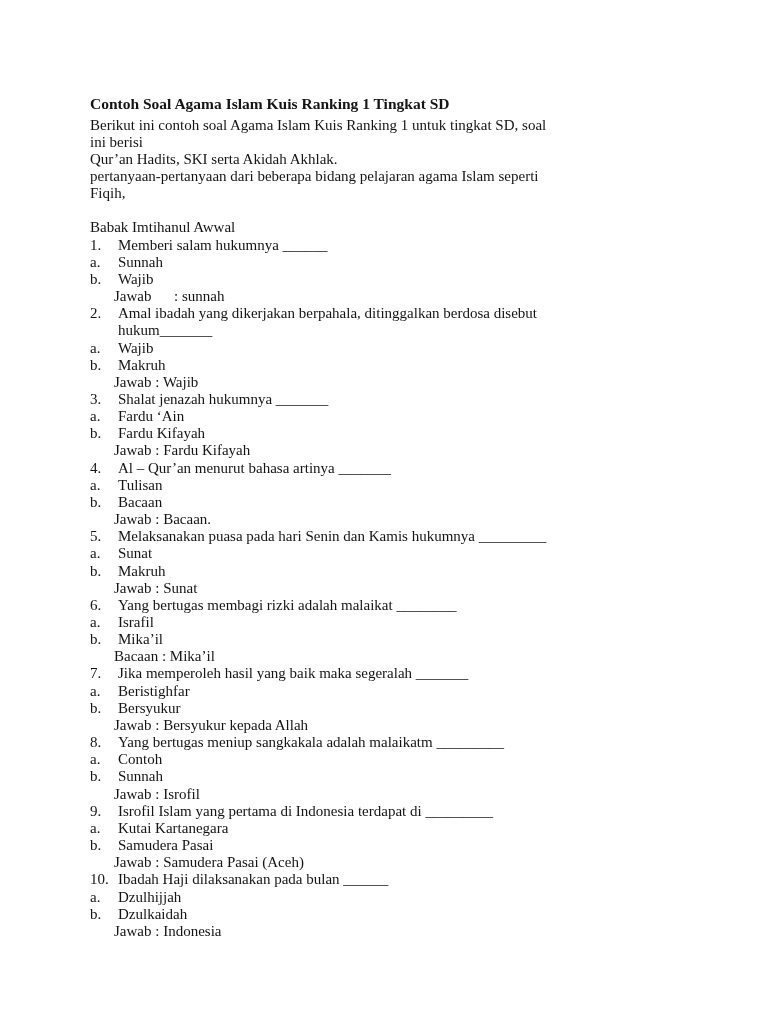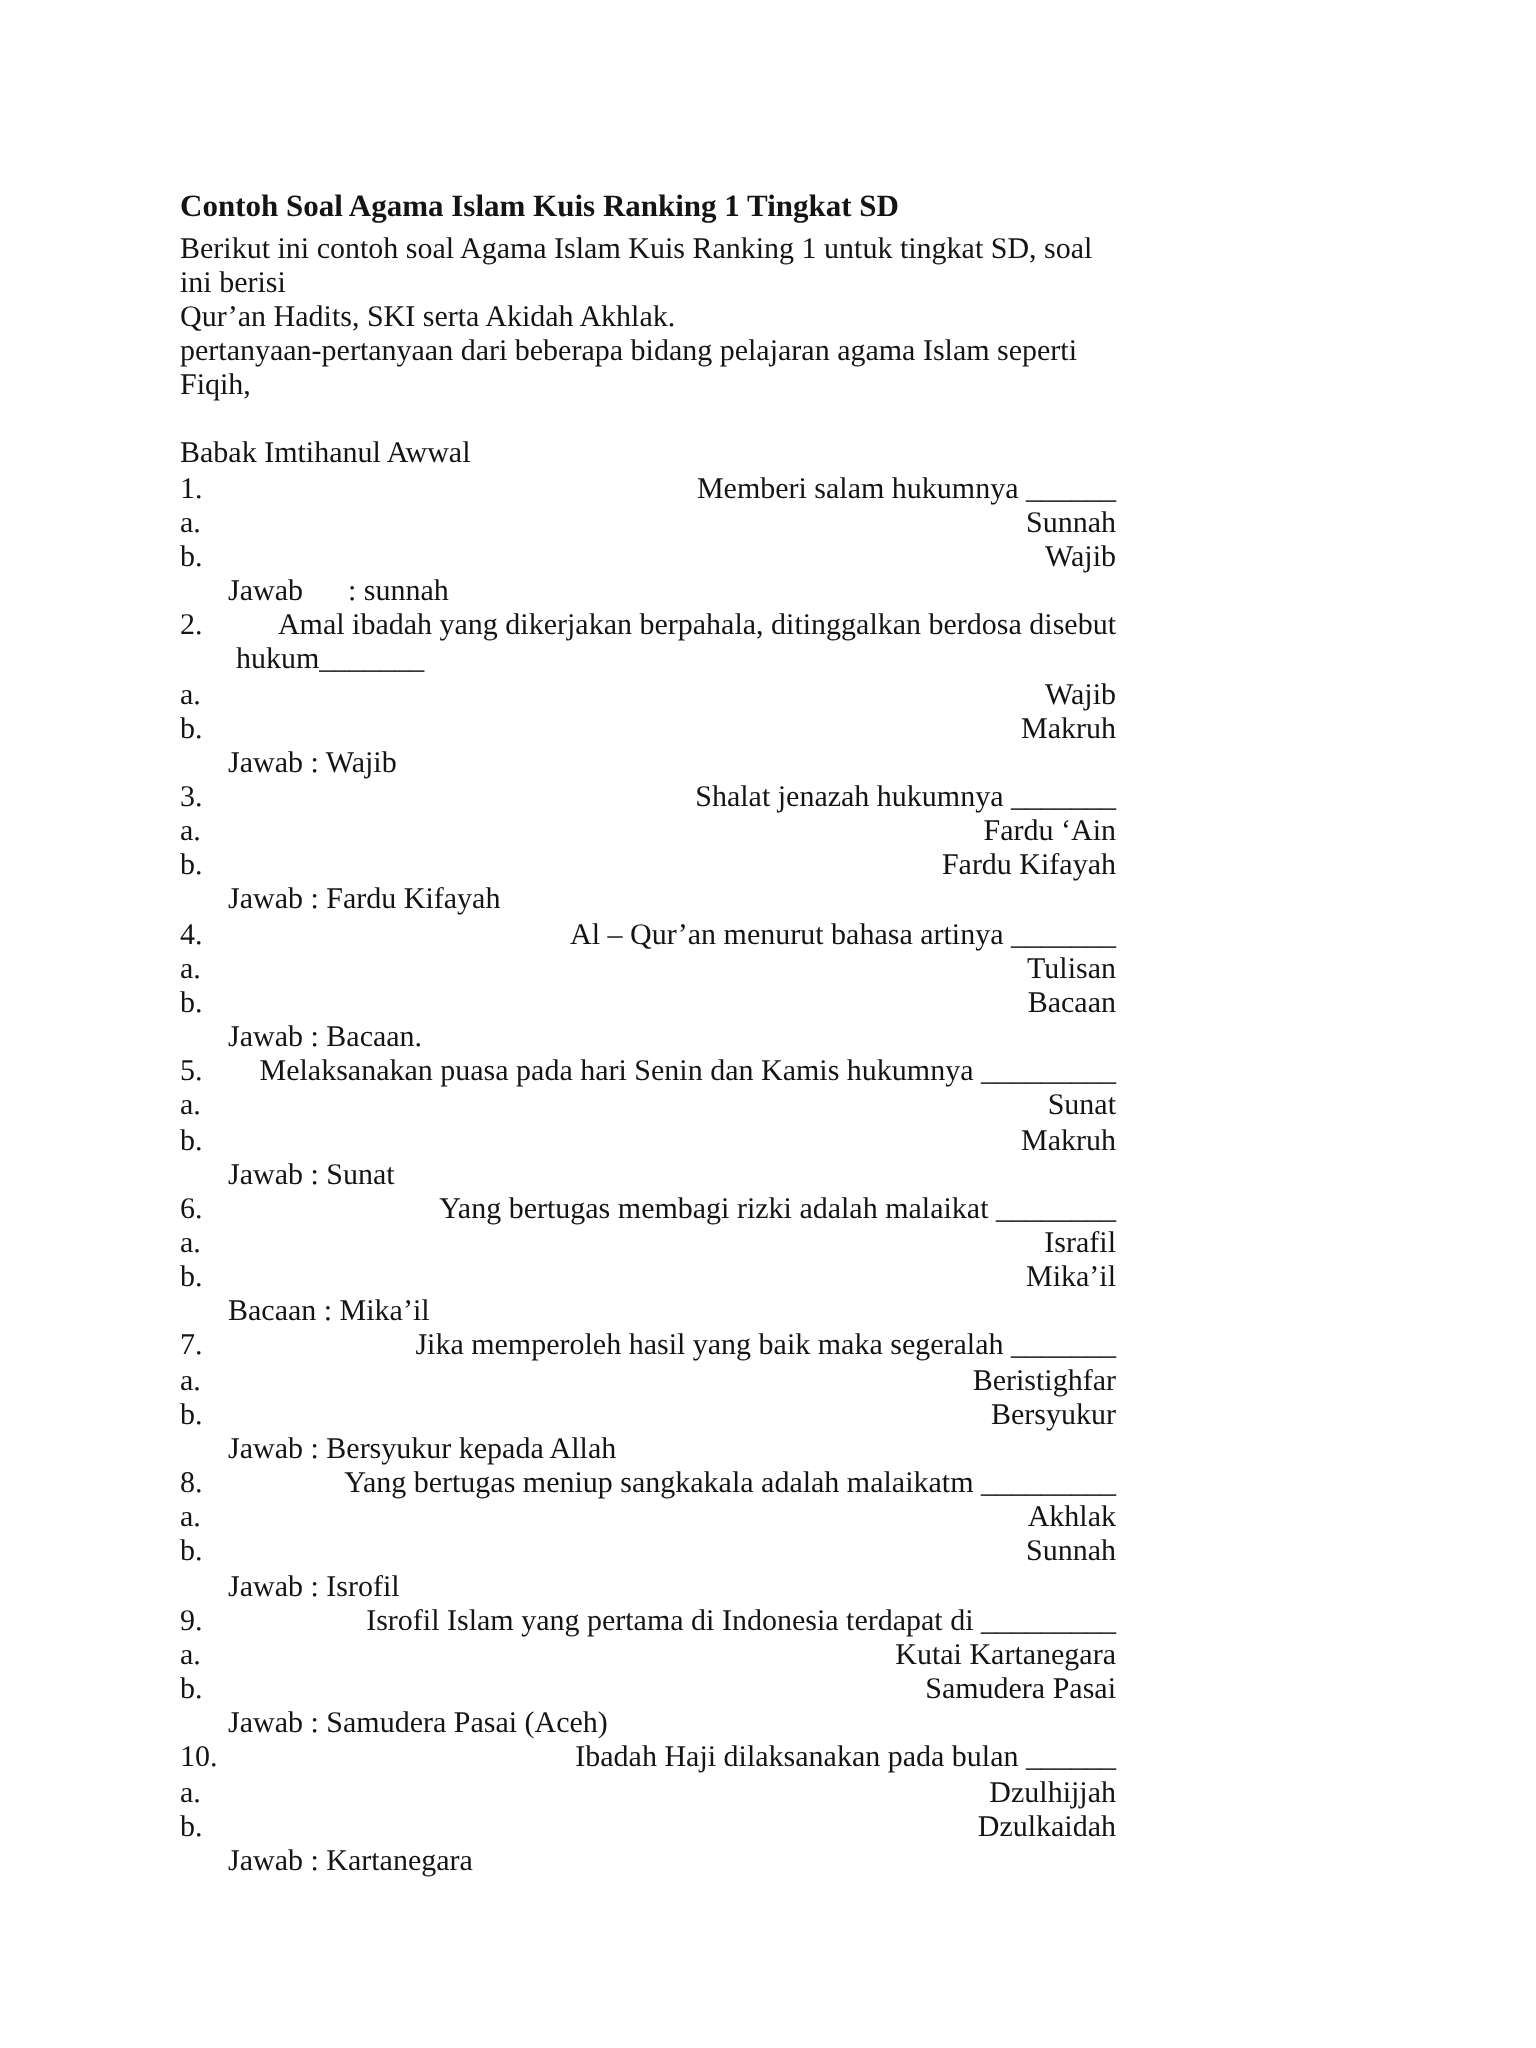--- a/index.html
+++ b/index.html
@@ -38,21 +38,20 @@
   .q-line {
     display: flex;
     align-items: flex-start;
   }
   .q-marker {
     flex: 0 0 28px;
   }
   .q-text {
     flex: 1 1 auto;
     white-space: pre-wrap;
-    text-align: right;
   }
   .q-cont {
     padding-left: 28px;
     white-space: pre-wrap;
   }
   .answer-line {
     padding-left: 24px;
     white-space: pre-wrap;
   }
 </style>
@@ -160,21 +159,21 @@
         <span class="q-marker">b.</span>
         <span class="q-text">Bersyukur</span>
       </div>
       <div class="answer-line">Jawab : Bersyukur kepada Allah</div>
       <div class="q-line">
         <span class="q-marker">8.</span>
         <span class="q-text">Yang bertugas meniup sangkakala adalah malaikatm _________</span>
       </div>
       <div class="q-line">
         <span class="q-marker">a.</span>
-        <span class="q-text">Akhlak</span>
+        <span class="q-text">Contoh</span>
       </div>
       <div class="q-line">
         <span class="q-marker">b.</span>
         <span class="q-text">Sunnah</span>
       </div>
       <div class="answer-line">Jawab : Isrofil</div>
       <div class="q-line">
         <span class="q-marker">9.</span>
         <span class="q-text">Isrofil Islam yang pertama di Indonesia terdapat di _________</span>
       </div>
@@ -192,15 +191,15 @@
         <span class="q-text">Ibadah Haji dilaksanakan pada bulan ______</span>
       </div>
       <div class="q-line">
         <span class="q-marker">a.</span>
         <span class="q-text">Dzulhijjah</span>
       </div>
       <div class="q-line">
         <span class="q-marker">b.</span>
         <span class="q-text">Dzulkaidah</span>
       </div>
-      <div class="answer-line">Jawab : Kartanegara</div>
+      <div class="answer-line">Jawab : Indonesia</div>
     </div>
 </div>
 
 </body></html>

